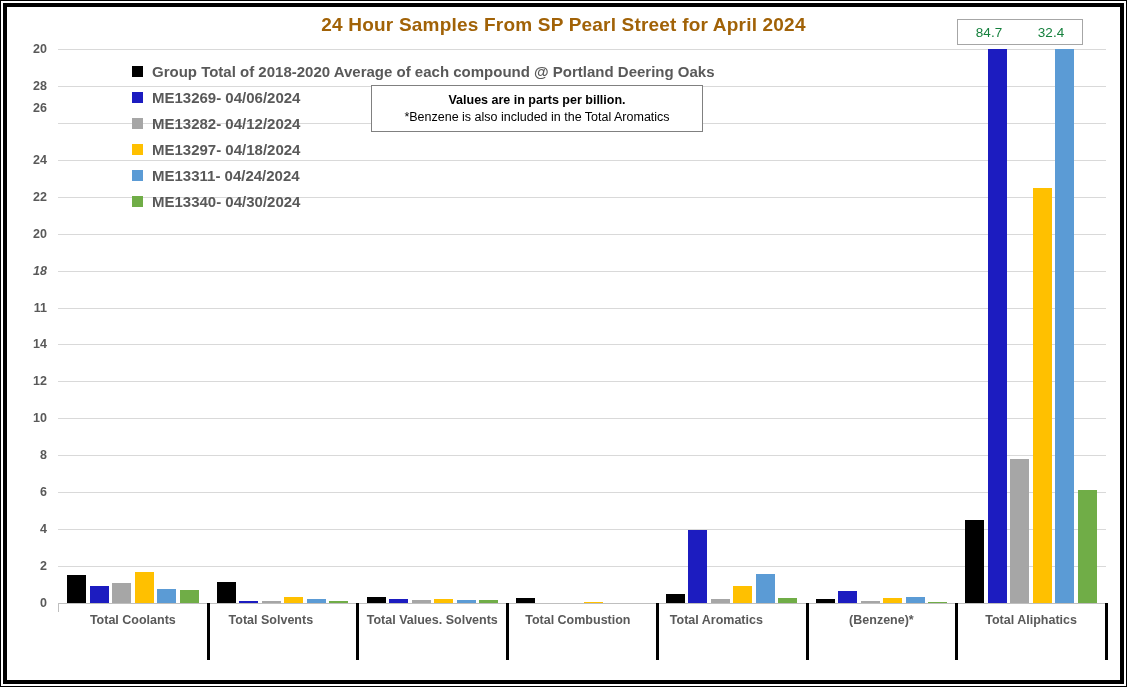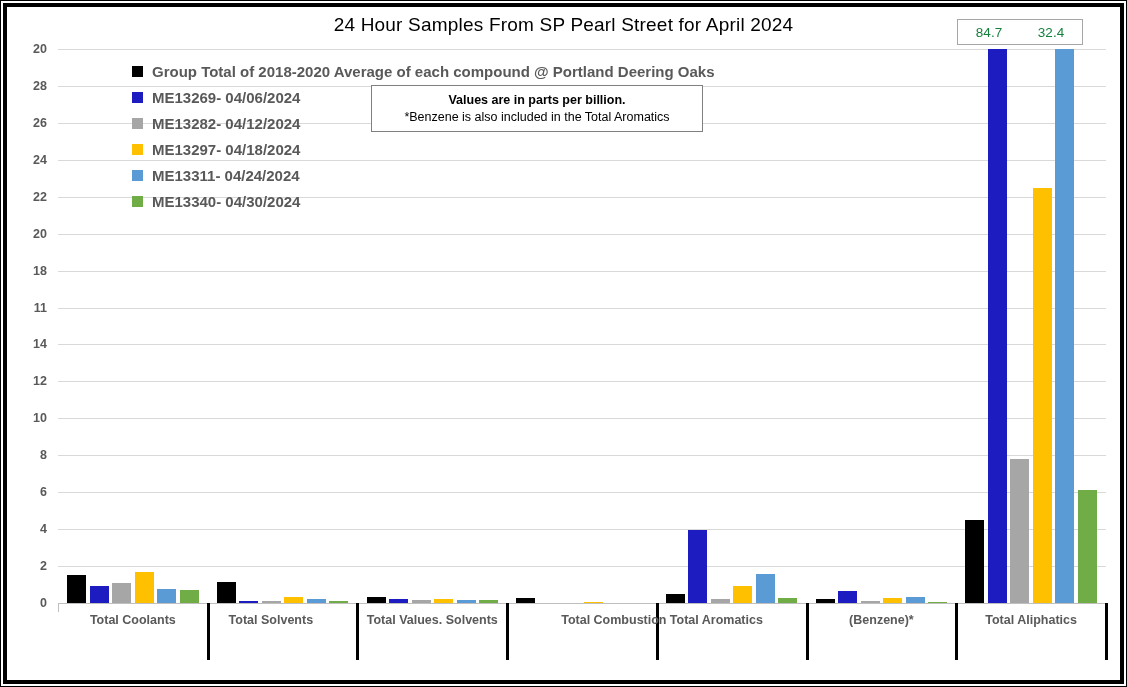--- a/index.html
+++ b/index.html
@@ -4,21 +4,21 @@
 <style>
   * { margin:0; padding:0; box-sizing:border-box; }
   body { font-family: "Liberation Sans", sans-serif; background:#fff; }
   .stage {
     position:relative; width:1127px; height:687px; background:#fff;
     border:1px solid #000; overflow:hidden;
   }
   .inner-frame { position:absolute; inset:2px; border:4px solid #000; background:#fff; }
   .chart-title {
     position:absolute; top:13px; left:0; width:100%;
-    text-align:center; font-size:19px; font-weight:400; color:#000000;
+    text-align:center; font-size:19px; font-weight:700; color:#a16207;
     letter-spacing:0.2px;
   }
   .legend { position:absolute; left:131px; top:57px; }
   .legend-item { display:flex; align-items:center; height:26px; gap:9px; }
   .swatch { width:11px; height:11px; flex:0 0 11px; }
   .legend-label { font-size:15px; font-weight:700; color:#595959; white-space:nowrap; }
   .note-box {
     position:absolute; left:370px; top:84px; width:332px;
     border:1.5px solid #808080; background:#fff; padding:7px 6px;
     text-align:center; color:#000; z-index:5;
@@ -55,25 +55,25 @@
   <div class="ylabels">
       <div class="ytick" style="top: 547px;">0</div>
       <div class="ytick" style="top: 510.067px;">2</div>
       <div class="ytick" style="top: 473.133px;">4</div>
       <div class="ytick" style="top: 436.2px;">6</div>
       <div class="ytick" style="top: 399.267px;">8</div>
       <div class="ytick" style="top: 362.333px;">10</div>
       <div class="ytick" style="top: 325.4px;">12</div>
       <div class="ytick" style="top: 288.467px;">14</div>
       <div class="ytick" style="top: 251.533px;">11</div>
-      <div class="ytick" style="top: 214.6px;">18</div>
+      <div class="ytick" style="top: 214.6px; font-style: italic;">18</div>
       <div class="ytick" style="top: 177.667px;">20</div>
       <div class="ytick" style="top: 140.733px;">22</div>
       <div class="ytick" style="top: 103.8px;">24</div>
-      <div class="ytick" style="top: 67px;">26</div>
+      <div class="ytick" style="top: 52px;">26</div>
       <div class="ytick" style="top: 29.9333px;">28</div>
       <div class="ytick" style="top: -7px;">20</div>
     </div>
 
   <div class="plot">
     <div class="x-axis-line"></div>
     <div class="axis-edge-tick"></div>
   <div class="gridline" style="top: 517.067px;"></div>
       <div class="gridline" style="top: 480.133px;"></div>
       <div class="gridline" style="top: 443.2px;"></div>
@@ -133,21 +133,21 @@
       <div class="bar" title="ME13297- 04/18/2024 — Total Aliphatics: 22.5" style="left: 974.893px; height: 415.5px; background: rgb(255, 192, 0);"></div>
       <div class="bar" title="ME13311- 04/24/2024 — Total Aliphatics: 32.4" style="left: 997.393px; height: 554px; background: rgb(91, 155, 213);"></div>
       <div class="bar" title="ME13340- 04/30/2024 — Total Aliphatics: 6.1" style="left: 1019.89px; height: 112.647px; background: rgb(112, 173, 71);"></div>
       <div class="separator" style="left: 1048px;"></div>
     </div>
 
   <div class="xlabels">
       <div class="xlabel" style="left: 0px; width: 149.714px;">Total Coolants</div>
       <div class="xlabel" style="left: 138px; width: 149.714px;">Total Solvents</div>
       <div class="xlabel" style="left: 299.429px; width: 149.714px;">Total Values. Solvents</div>
-      <div class="xlabel" style="left: 462px; width: 149.714px; padding-left: 38px;">Total Combustion</div>
+      <div class="xlabel" style="left: 426px; width: 149.714px; padding-left: 38px;">Total Combustion</div>
       <div class="xlabel" style="left: 598.857px; width: 119px;">Total Aromatics</div>
       <div class="xlabel" style="left: 748.571px; width: 149.714px;">(Benzene)*</div>
       <div class="xlabel" style="left: 898.286px; width: 149.714px;">Total Aliphatics</div>
     </div>
 
   <div class="legend">
       <div class="legend-item">
         <span class="swatch" style="background: rgb(0, 0, 0);"></span>
         <span class="legend-label">Group Total of 2018-2020 Average of each compound @ Portland Deering Oaks</span>
       </div>

